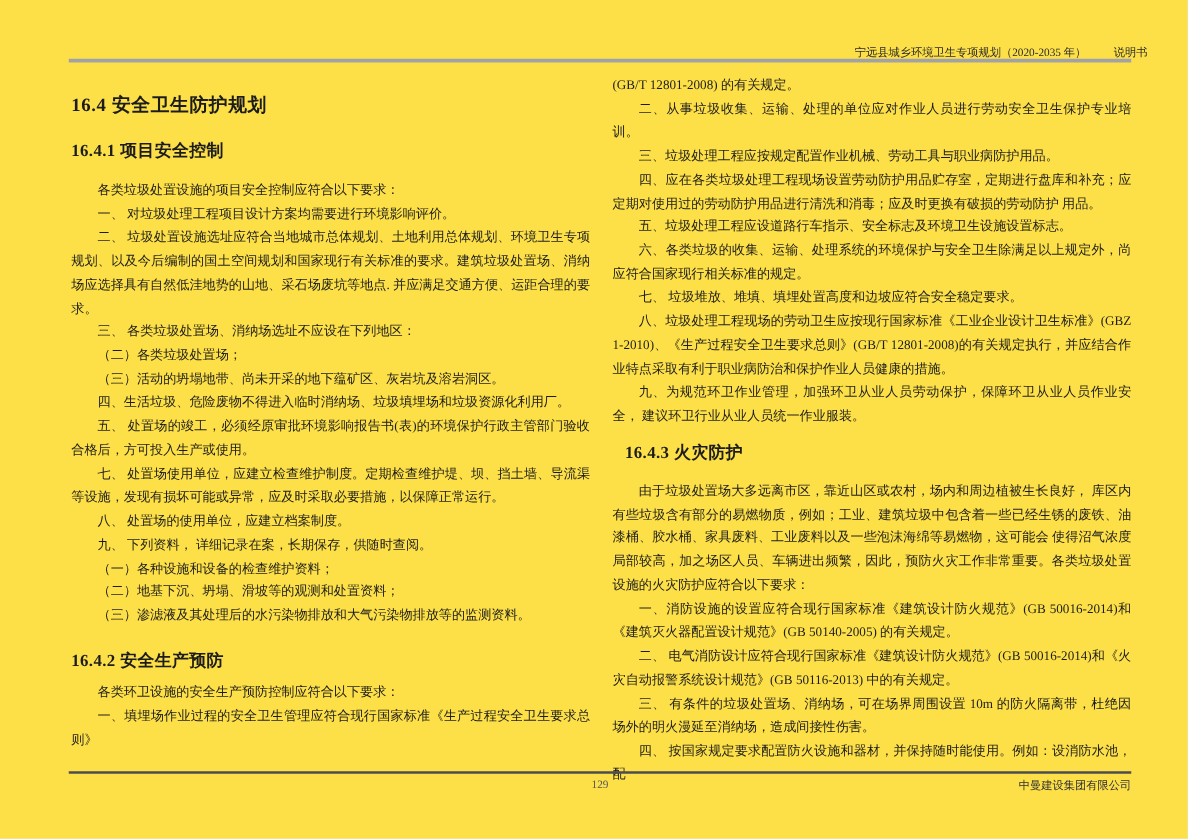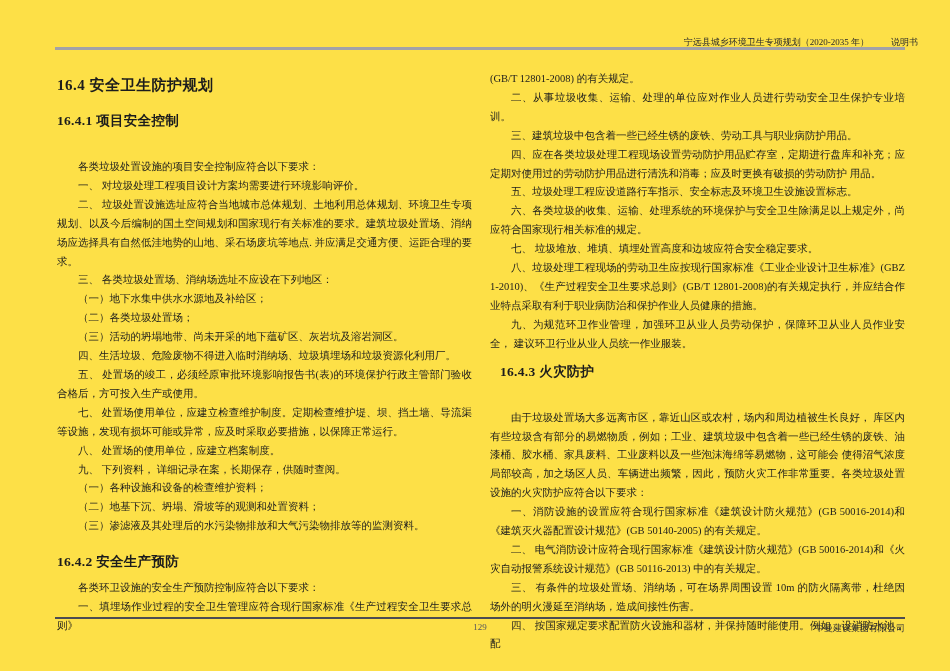--- a/index.html
+++ b/index.html
@@ -29,26 +29,26 @@
   .col { width:415px; }
   h1.sec {
     font-size:15px; font-weight:bold; line-height:20px;
     margin:15px 0 0 0; letter-spacing:0.5px;
   }
   h2.sub {
     font-size:13.5px; font-weight:bold; line-height:17px;
     margin:17px 0 0 0; letter-spacing:0.3px;
   }
   .col-right h2.sub { margin-top:9px;margin-left:10px; }
-  .plist { margin-top:29px; }
+  .plist { margin-top:15px; }
   .plist p, p.cont {
     font-size:10.5px; line-height:18.9px; margin:0;
     text-align:justify; text-indent:2em;
   }
-  p.cont { text-indent:0; margin-top:10px;font-family:Liberation Serif, serif; }
+  p.cont { text-indent:0; margin-top:0;font-family:Liberation Serif, serif; }
   .left-list-2 { margin-top:9px; }
   .footer-rule {
     position:absolute; top:617px; left:55px; width:850px; height:1.5px;
     background:#4c4c52;
   }
   .page-num {
     position:absolute; top:622px; left:55px; width:850px;
     text-align:center; font-size:9px; color:#55555c;
   }
   .company {
@@ -69,21 +69,20 @@
   <div class="columns">
 
     <div class="col col-left">
       <h1 class="sec">16.4 安全卫生防护规划</h1>
       <h2 class="sub">16.4.1 项目安全控制</h2>
       <div class="plist">
           <p>各类垃圾处置设施的项目安全控制应符合以下要求：</p>
           <p>一、 对垃圾处理工程项目设计方案均需要进行环境影响评价。</p>
           <p>二、 垃圾处置设施选址应符合当地城市总体规划、土地利用总体规划、环境卫生专项规划、以及今后编制的国土空间规划和国家现行有关标准的要求。建筑垃圾处置场、消纳场应选择具有自然低洼地势的山地、采石场废坑等地点. 并应满足交通方便、运距合理的要求。</p>
           <p>三、 各类垃圾处置场、消纳场选址不应设在下列地区：</p>
-          <p>（一）地下水集中供水水源地及补给区；</p>
           <p>（二）各类垃圾处置场；</p>
           <p>（三）活动的坍塌地带、尚未开采的地下蕴矿区、灰岩坑及溶岩洞区。</p>
           <p>四、生活垃圾、危险废物不得进入临时消纳场、垃圾填埋场和垃圾资源化利用厂。</p>
           <p>五、 处置场的竣工，必须经原审批环境影响报告书(表)的环境保护行政主管部门验收合格后，方可投入生产或使用。</p>
           <p>七、 处置场使用单位，应建立检查维护制度。定期检查维护堤、坝、挡土墙、导流渠等设施，发现有损坏可能或异常，应及时采取必要措施，以保障正常运行。</p>
           <p>八、 处置场的使用单位，应建立档案制度。</p>
           <p>九、 下列资料， 详细记录在案，长期保存，供随时查阅。</p>
           <p>（一）各种设施和设备的检查维护资料；</p>
           <p>（二）地基下沉、坍塌、滑坡等的观测和处置资料；</p>
           <p>（三）渗滤液及其处理后的水污染物排放和大气污染物排放等的监测资料。</p>
@@ -92,21 +91,21 @@
       <div class="plist left-list-2">
           <p>各类环卫设施的安全生产预防控制应符合以下要求：</p>
           <p>一、填埋场作业过程的安全卫生管理应符合现行国家标准《生产过程安全卫生要求总则》</p>
         </div>
     </div>
 
     <div class="col col-right">
       <p class="cont">(GB/T 12801-2008) 的有关规定。</p>
       <div class="plist" style="margin-top:0">
           <p>二、从事垃圾收集、运输、处理的单位应对作业人员进行劳动安全卫生保护专业培训。</p>
-          <p>三、建筑垃圾中包含着一些已经生锈的废铁、劳动工具与职业病防护用品。</p>
+          <p>三、垃圾处理工程应按规定配置作业机械、劳动工具与职业病防护用品。</p>
           <p>四、应在各类垃圾处理工程现场设置劳动防护用品贮存室，定期进行盘库和补充；应定期对使用过的劳动防护用品进行清洗和消毒；应及时更换有破损的劳动防护 用品。</p>
           <p>五、垃圾处理工程应设道路行车指示、安全标志及环境卫生设施设置标志。</p>
           <p>六、各类垃圾的收集、运输、处理系统的环境保护与安全卫生除满足以上规定外，尚应符合国家现行相关标准的规定。</p>
           <p>七、 垃圾堆放、堆填、填埋处置高度和边坡应符合安全稳定要求。</p>
           <p>八、垃圾处理工程现场的劳动卫生应按现行国家标准《工业企业设计卫生标准》(GBZ 1-2010)、《生产过程安全卫生要求总则》(GB/T 12801-2008)的有关规定执行，并应结合作业特点采取有利于职业病防治和保护作业人员健康的措施。</p>
           <p>九、为规范环卫作业管理，加强环卫从业人员劳动保护，保障环卫从业人员作业安全， 建议环卫行业从业人员统一作业服装。</p>
         </div>
       <h2 class="sub">16.4.3 火灾防护</h2>
       <div class="plist">
           <p>由于垃圾处置场大多远离市区，靠近山区或农村，场内和周边植被生长良好， 库区内有些垃圾含有部分的易燃物质，例如；工业、建筑垃圾中包含着一些已经生锈的废铁、油漆桶、胶水桶、家具废料、工业废料以及一些泡沫海绵等易燃物，这可能会 使得沼气浓度局部较高，加之场区人员、车辆进出频繁，因此，预防火灾工作非常重要。各类垃圾处置设施的火灾防护应符合以下要求：</p>

